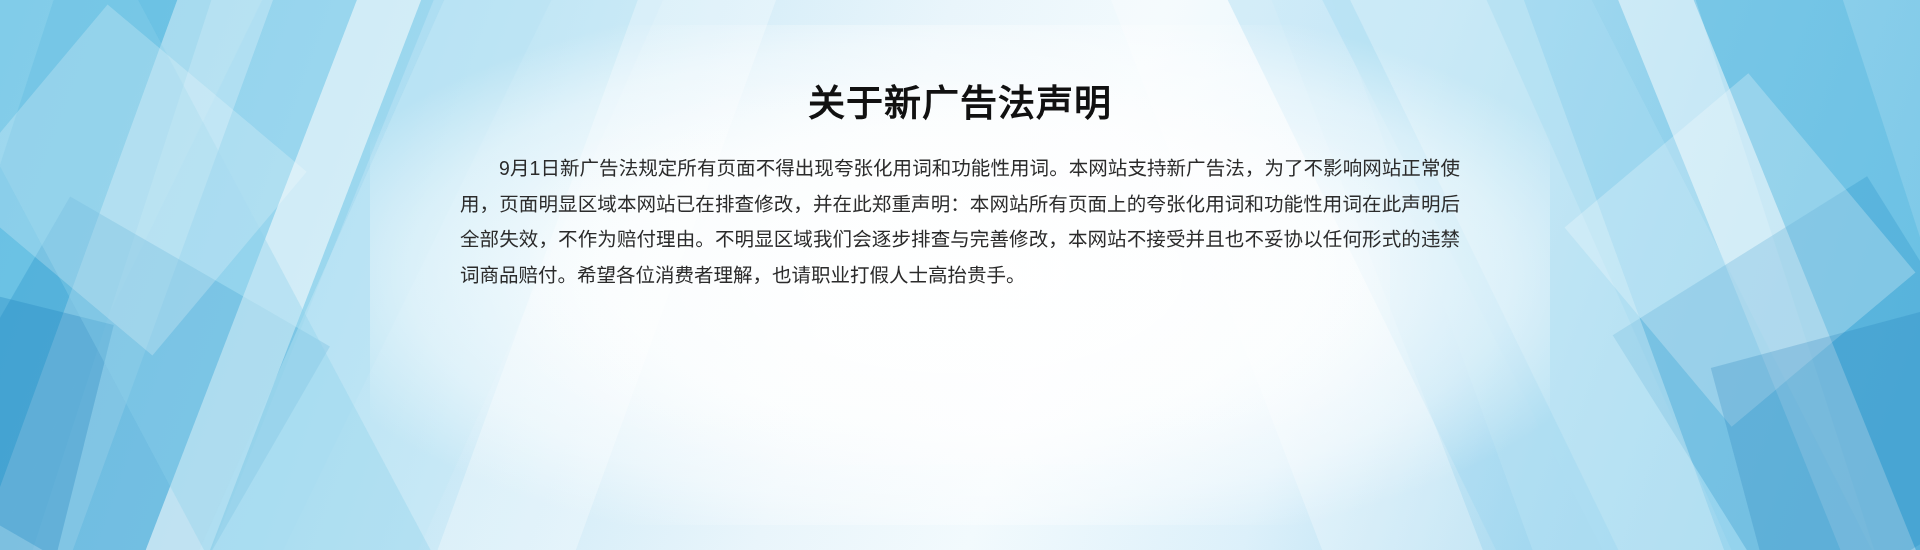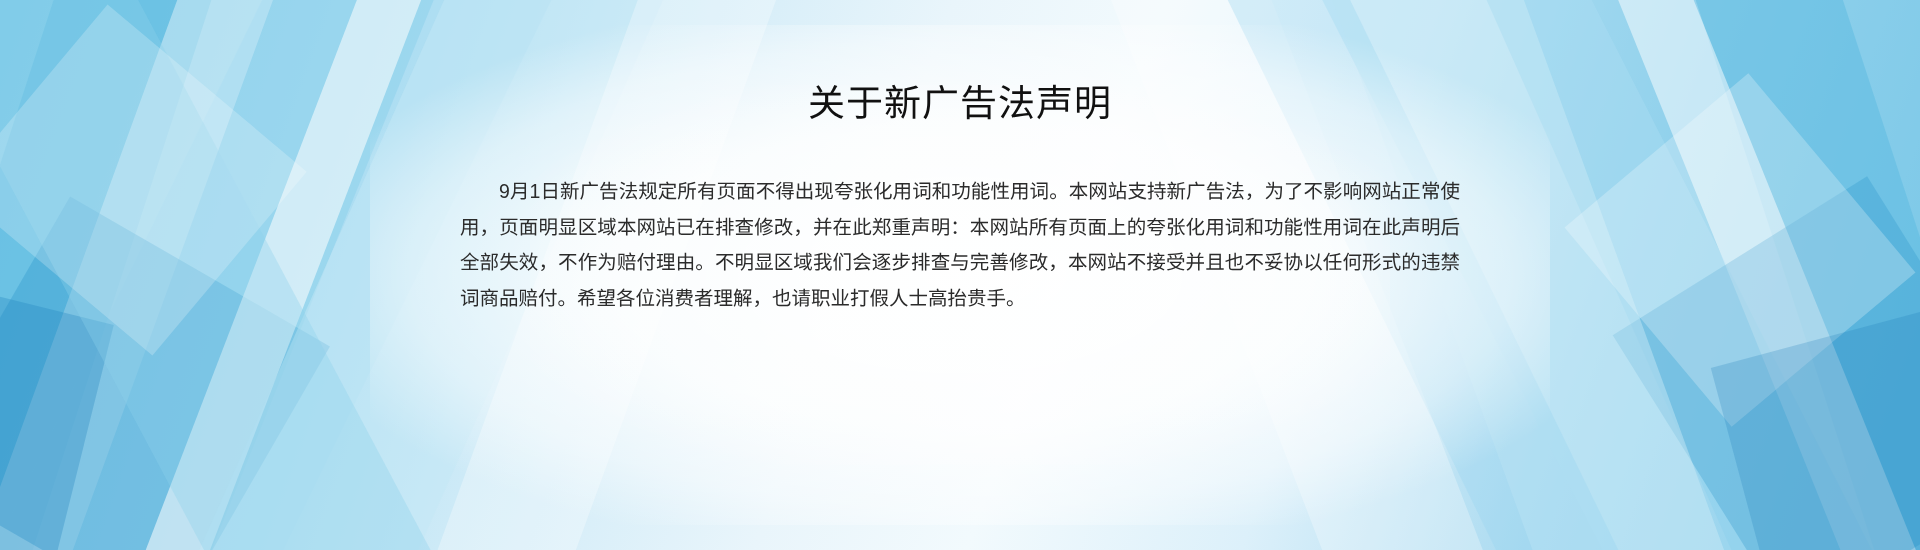--- a/index.html
+++ b/index.html
@@ -54,26 +54,26 @@
   }
 
   
   #content{
     position:absolute;left:50%;top:0;transform:translateX(-50%);
     width:1010px;height:550px;
     display:flex;flex-direction:column;align-items:center;
   }
   #title{
     margin-top:82px;
-    font-size:37px;line-height:1.2;font-weight:normal;
+    font-size:37px;line-height:1.2;font-weight:bold;
     color:#111111;letter-spacing:1px;
     text-align:center;white-space:nowrap;
   }
   #body{
-    margin-top:23px;width:1000px;
+    width:1000px;
     font-size:19.5px;line-height:35.5px;color:#2b2b2b;
   }
   #body p{margin:0;text-align:justify;text-justify:inter-ideograph;}
   #p1{text-indent:2em;}
   #p2{text-indent:0;}
 </style>
 </head>
 <body>
 
 <div id="banner">

